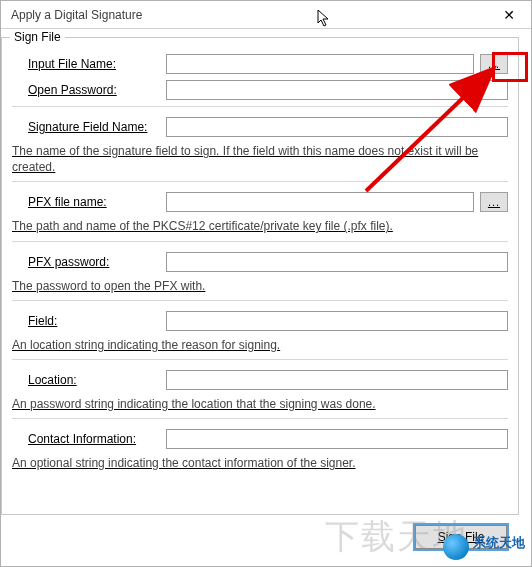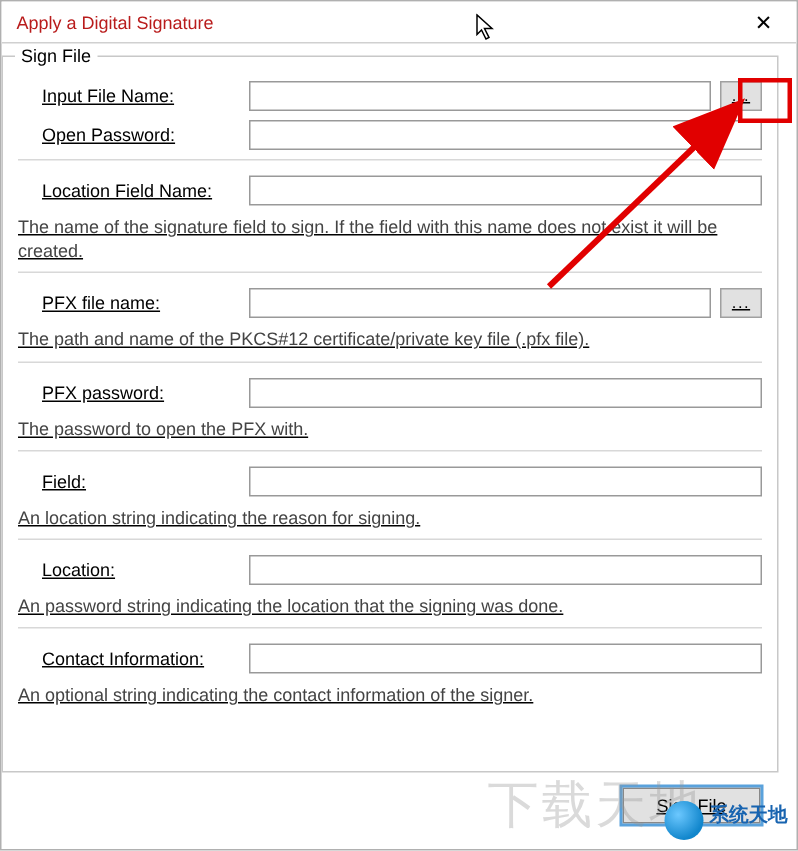--- a/index.html
+++ b/index.html
@@ -18,21 +18,21 @@
     background: #fff;
     height: 28px;
     display: flex;
     align-items: center;
     border-bottom: 1px solid #d0d0d0;
     position: relative;
   }
   .titlebar .title {
     padding-left: 10px;
     font-size: 12px;
-    color: #b91c1c;
+    color: #404040;
     text-align: center;
   }
   .titlebar .close {
     position: absolute;
     right: 0;
     top: 0;
     width: 44px;
     height: 28px;
     display: flex;
     align-items: center;
@@ -202,21 +202,21 @@
     <div class="row">
       <span class="label">Open Password:</span>
       <div class="field">
         <input type="password" value="" style="">
       </div>
     </div>
 
     <hr class="sep">
 
     <div class="row">
-      <span class="label">Location Field Name:</span>
+      <span class="label">Signature Field Name:</span>
       <div class="field">
         <input type="text" value="" style="">
       </div>
     </div>
     <div class="help">The name of the signature field to sign. If the field with this name does not exist it will be created.</div>
 
     <hr class="sep">
 
     <div class="row">
       <span class="label">PFX file name:</span>

